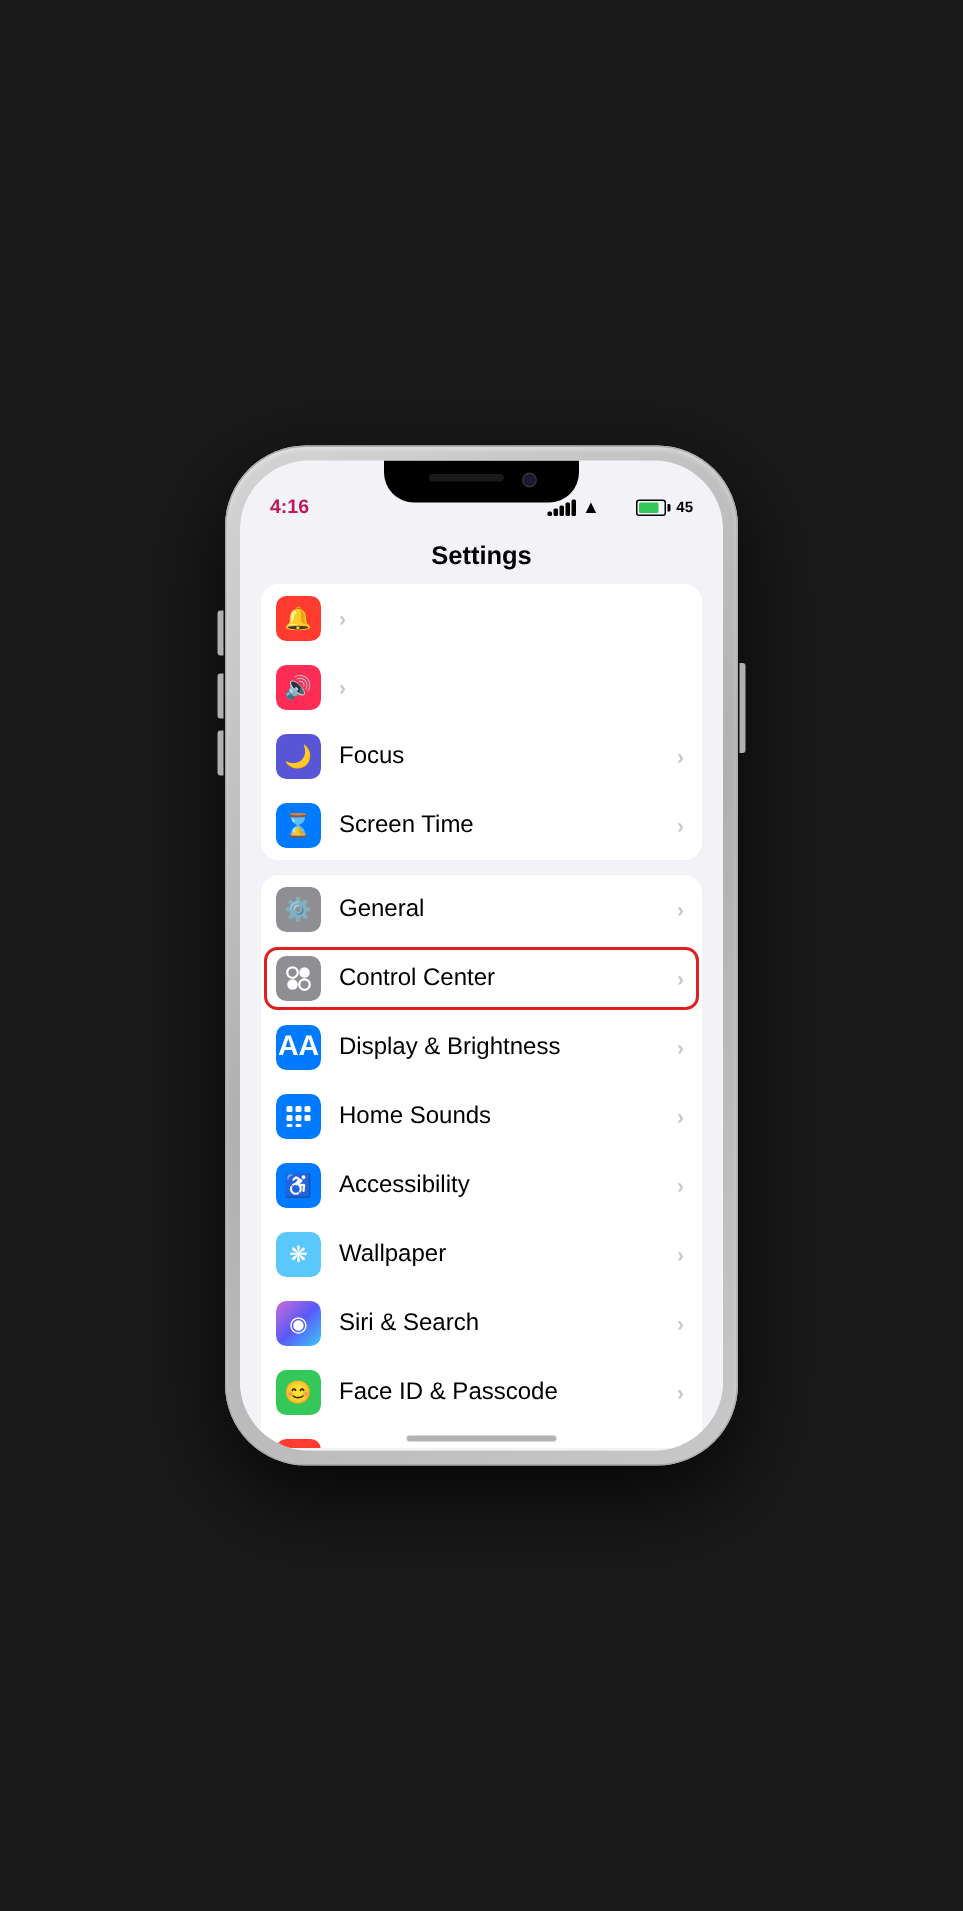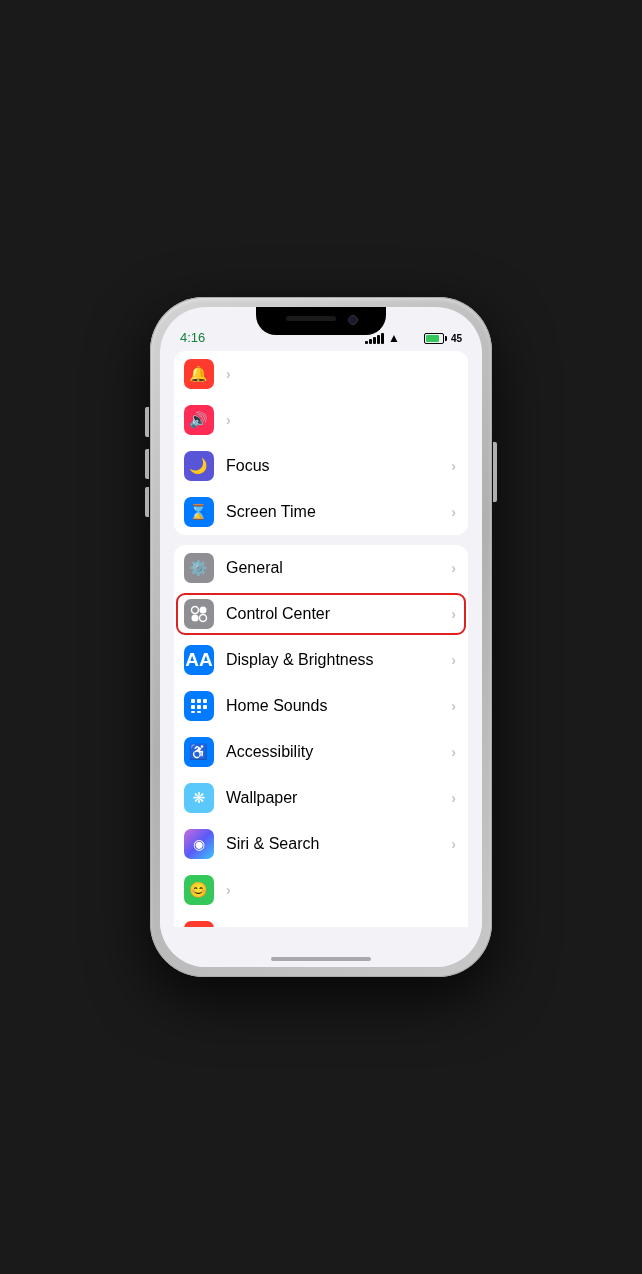--- a/index.html
+++ b/index.html
@@ -100,22 +100,22 @@
       right: 0;
       height: 44px;
       display: flex;
       align-items: flex-end;
       justify-content: space-between;
       padding: 0 20px 6px;
       z-index: 5;
     }
     .status-time {
       font-size: 13px;
-      font-weight: 400;
-      color: #15803d;
+      font-weight: 700;
+      color: #be185d;
     }
     .status-icons {
       display: flex;
       align-items: center;
       gap: 4px;
     }
 
     
     .screen-content {
       position: absolute;
@@ -307,20 +307,21 @@
           <div class="battery-body">
             <div class="battery-fill"></div>
           </div>
           <div class="battery-tip"></div>
           <span style="font-size:10px;font-weight:700;color:#000;margin-left:3px;">45</span>
         </div>
       </div>
     </div>
 
     <div class="screen-content">
+      <div class="page-title">Settings</div>
 
       <div class="settings-list">
 
         <div class="section">
 
           <div class="settings-row">
             <div class="row-icon icon-red">
               <span style="font-size:15px;">🔔</span>
             </div>
             <span class="chevron">›</span>
@@ -419,20 +420,21 @@
               <span style="font-size:14px;">◉</span>
             </div>
             <span class="row-label">Siri &amp; Search</span>
             <span class="chevron">›</span>
           </div>
 
           <div class="settings-row">
             <div class="row-icon icon-green">
               <span style="font-size:15px;">😊</span>
             </div>
+            <span class="row-label">Face ID &amp; Passcode</span>
             <span class="chevron">›</span>
           </div>
 
           <div class="settings-row">
             <div class="row-icon icon-sos">
               
             </div>
 
           </div>
 

